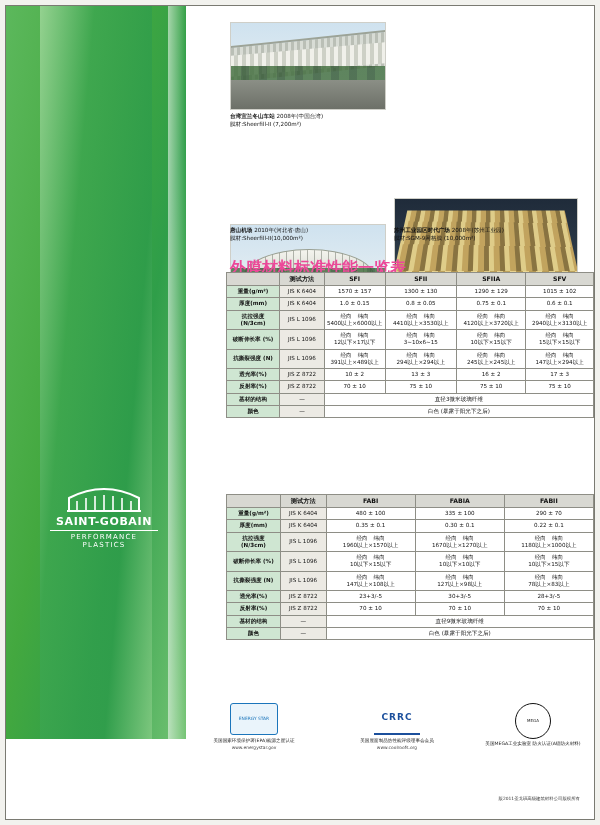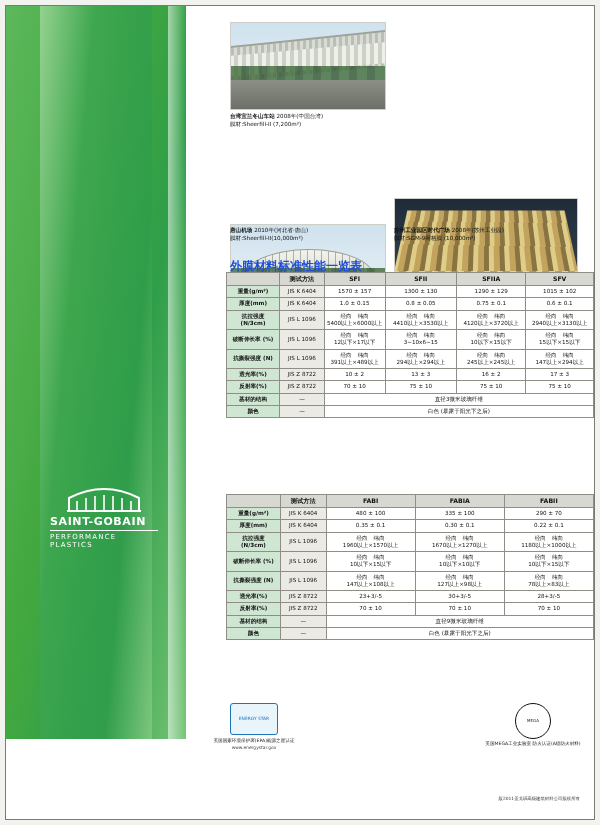--- a/index.html
+++ b/index.html
@@ -32,21 +32,21 @@
   .green-inner{
     position:absolute;left:34px;top:0;width:112px;height:813px;
     background:linear-gradient(95deg,#9fd79a 0%,#3da650 30%,#2e9c4a 70%,#8ed08a 100%);
     opacity:.85;
   }
   .white-strip-bottom{
     position:absolute;left:0;bottom:0;width:180px;height:80px;background:#ffffff;
   }
   
   .logo{
-    position:absolute;left:44px;top:480px;width:108px;text-align:left;color:#ffffff;
+    position:absolute;left:44px;top:480px;width:108px;text-align:center;color:#ffffff;
   }
   .logo .arch{
     width:74px;height:26px;margin:0 auto 3px auto;position:relative;
   }
   .logo .arch svg{display:block;}
   .logo .brand{
     font-size:11px;letter-spacing:.6px;font-weight:bold;
   }
   .logo .sub{
     font-size:7px;letter-spacing:1.2px;border-top:1px solid #ffffff;margin-top:2px;padding-top:2px;
@@ -87,21 +87,21 @@
     opacity:.95;transform:perspective(120px) rotateX(16deg);}
   .beams2{position:absolute;left:0;top:36%;width:100%;height:24%;
     background:repeating-linear-gradient(88deg,#f0dc9a 0 6px,#b99b56 6px 13px);opacity:.85;}
   .plaza{position:absolute;left:0;bottom:0;width:100%;height:34%;
     background:linear-gradient(#6d5f49,#8a7b61);}
   .lights{position:absolute;left:0;bottom:22%;width:100%;height:16%;
     background:repeating-linear-gradient(90deg,#ffe9a8 0 3px,rgba(0,0,0,0) 3px 14px);opacity:.85;}
 
   
   h2.sec{
-    font-size:12px;margin:4px;padding:0;color:#1d4ed8;font-weight:bold;
+    font-size:16px;margin:4px;padding:0;color:#ec4899;font-weight:bold;
   }
   .sec-wrap1{position:absolute;left:220px;top:248px;}
   .sec-wrap2{position:absolute;left:220px;top:470px;}
 
   table.spec{
     border-collapse:collapse;
     font-size:5.6px;
     color:#111;
     background:#ffffff;
   }
@@ -447,20 +447,27 @@
     </table>
 
     <div class="footer">
       <div class="flogo fl1">
         <div class="badge energy">
           <span>ENERGY STAR</span>
         </div>
         <div>美国国家环境保护署(EPA)能源之星认证</div>
         <div class="url">www.energystar.gov</div>
       </div>
+      <div class="flogo fl2">
+        <div class="badge crrc">
+          <span>CRRC</span>
+        </div>
+        <div>美国屋面制品热性能评级理事会会员</div>
+        <div class="url">www.coolroofs.org</div>
+      </div>
       <div class="flogo fl3">
         <div class="megaround">
           <span>MEGA</span>
         </div>
         <div>美国MEGA工业实验室
 防火认证(A级防火材料)</div>
       </div>
     </div>
 
     <div class="copy">版2011圣戈班高级建筑材料公司版权所有</div>

